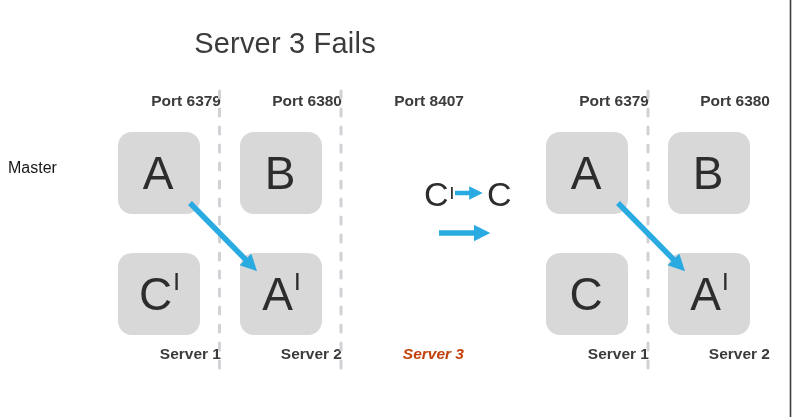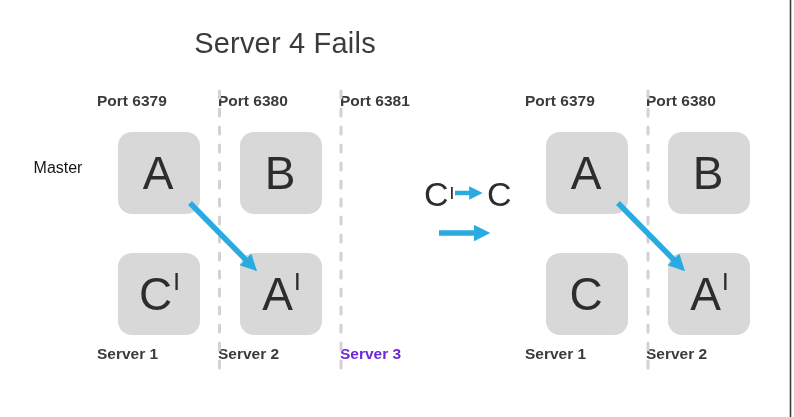--- a/index.html
+++ b/index.html
@@ -15,33 +15,32 @@
     position: absolute;
     left: 160px; top: 27px; width: 250px;
     text-align: center;
     font-size: 29px;
     color: #3b3b3b;
     letter-spacing: 0.2px;
   }
   .port-label, .server-label {
     position: absolute;
     width: 124px;
-    text-align: left;
+    text-align: right;
     font-size: 15.5px;
     font-weight: bold;
     color: #3b3b3b;
     white-space: nowrap;
   }
   .port-label  { top: 92px; }
   .server-label{ top: 345px; }
-  .muted { color: #6d28d9; }
+  .muted { color: #c2410c; font-style: italic; }
   .row-label {
     position: absolute;
     left: 8px; width: 100px;
-    text-align: center;
     font-size: 16px;
     color: #161616;
   }
   .node {
     position: absolute;
     width: 82px; height: 82px;
     background: #d8d8d8;
     border-radius: 14px;
     display: flex;
     align-items: center;
@@ -67,27 +66,27 @@
     position: absolute;
     left: 0; top: 0;
     pointer-events: none;
   }
 </style>
 </head>
 <body>
 
 <div class="canvas">
 
-  <div class="title">Server 4 Fails</div>
+  <div class="title">Server 3 Fails</div>
 
   <div class="row-label" style="top:159px;">Master</div>
 
   <div class="port-label" style="left:97px;">Port 6379</div>
   <div class="port-label" style="left:218px;">Port 6380</div>
-  <div class="port-label" style="left:340px;">Port 6381</div>
+  <div class="port-label" style="left:340px;">Port 8407</div>
 
   <div class="node" style="left:118px; top:132px;">
     <span>A</span>
       <span class="prime"></span>
   </div>
   <div class="node" style="left:240px; top:132px;">
     <span>B</span>
       <span class="prime"></span>
   </div>
   <div class="node" style="left:118px; top:253px;">

